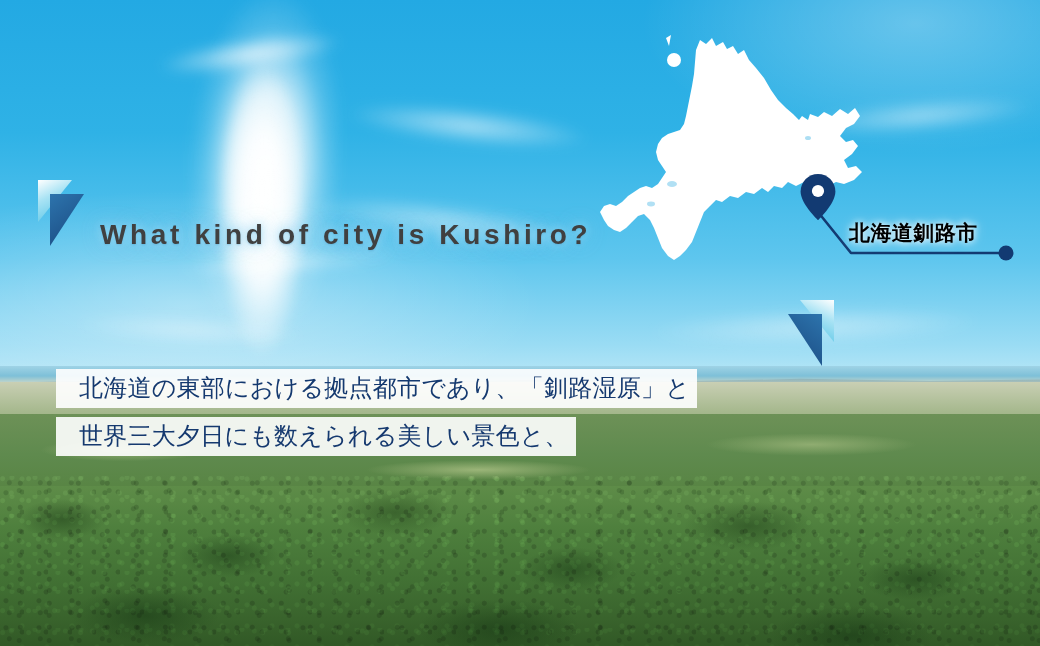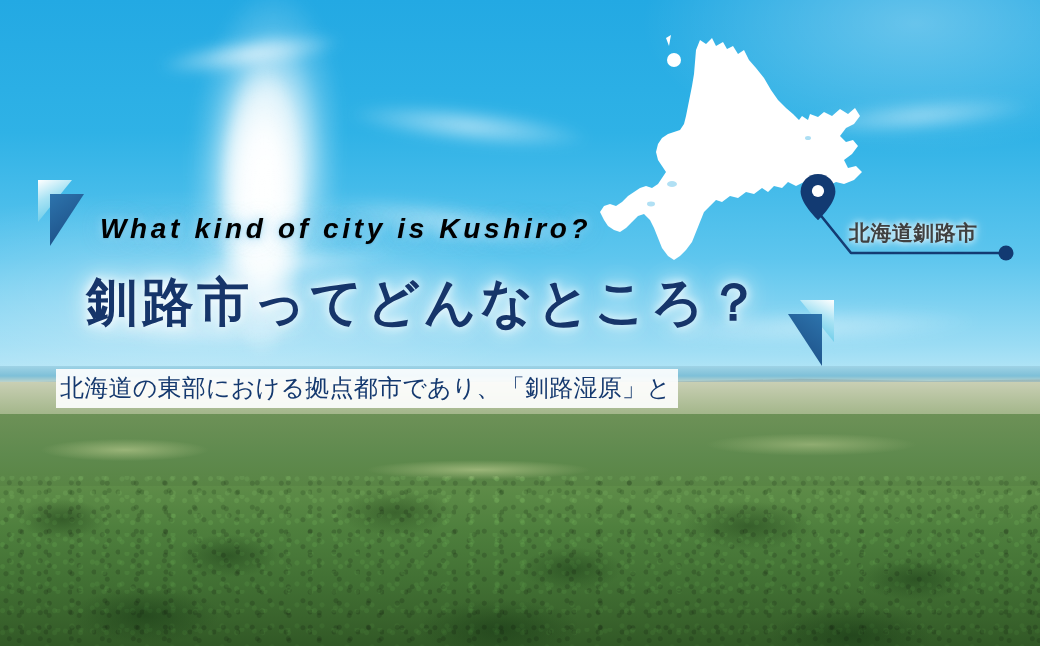--- a/index.html
+++ b/index.html
@@ -142,40 +142,39 @@
 
   
   .pin-layer{position:absolute;left:0;top:0;width:1040px;height:646px;pointer-events:none;}
   .pin-layer svg{display:block;width:1040px;height:646px;}
 
   .map-label{
     position:absolute;
     left:849px; top:219px;
     font-size:21px;
     font-weight:700;
-    color:#404040;
+    color:#000000;
     letter-spacing:.02em;
     white-space:nowrap;
     text-shadow:0 0 6px rgba(255,255,255,.95),0 0 12px rgba(255,255,255,.8);
   }
 
   
   .decor{position:absolute;}
   .decor svg{display:block;}
   .decor-left{left:32px; top:176px;}
   .decor-right{left:770px; top:296px;}
 
   
   .en-title{
     position:absolute;
-    left:100px; top:213px;
+    left:100px; top:219px;
     font-size:28px;
     font-weight:700;
-    font-style:italic;
-    color:#000000;
+    color:#404040;
     letter-spacing:.13em;
     white-space:nowrap;
     text-shadow:0 0 10px rgba(160,220,245,.9),0 0 20px rgba(120,200,240,.7),0 1px 2px rgba(40,120,170,.35);
   }
   .jp-title{
     position:absolute;
     left:86px; top:268px;
     font-size:52px;
     font-weight:700;
     color:#16356a;
@@ -197,21 +196,21 @@
     gap:9px;
   }
   .body-line{
     display:inline-block;
     background:rgba(255,255,255,.90);
     color:#15396f;
     font-size:24px;
     font-weight:400;
     letter-spacing:.01em;
     line-height:1.34;
-    padding:3px 7px 4px 4px;
+    padding:3px 7px 4px 23px;
     white-space:nowrap;
   }
 </style>
 </head>
 <body>
 
 <div class="banner">
 
   <div class="sky">
     <div class="cloud c-wisp1"></div>
@@ -323,19 +322,19 @@
           <stop offset="100%" stop-color="#1c4f86"></stop>
         </linearGradient>
       </defs>
       <polygon points="64,4 30,4 64,46" fill="url(#gradLight2)"></polygon>
       <polygon points="52,18 18,18 52,70" fill="url(#gradDark2)"></polygon>
     </svg>
   </div>
 
   <div class="en-title">What kind of city is Kushiro?</div>
 
-  <div class="jp-title">釧路市ってどんなところ？</div>
 
   <div class="body-lines">
     <span class="body-line">北海道の東部における拠点都市であり、「釧路湿原」と</span>
+    <span class="body-line">世界三大夕日にも数えられる美しい景色と、</span>
   </div>
 
 </div>
 
 </body></html>

